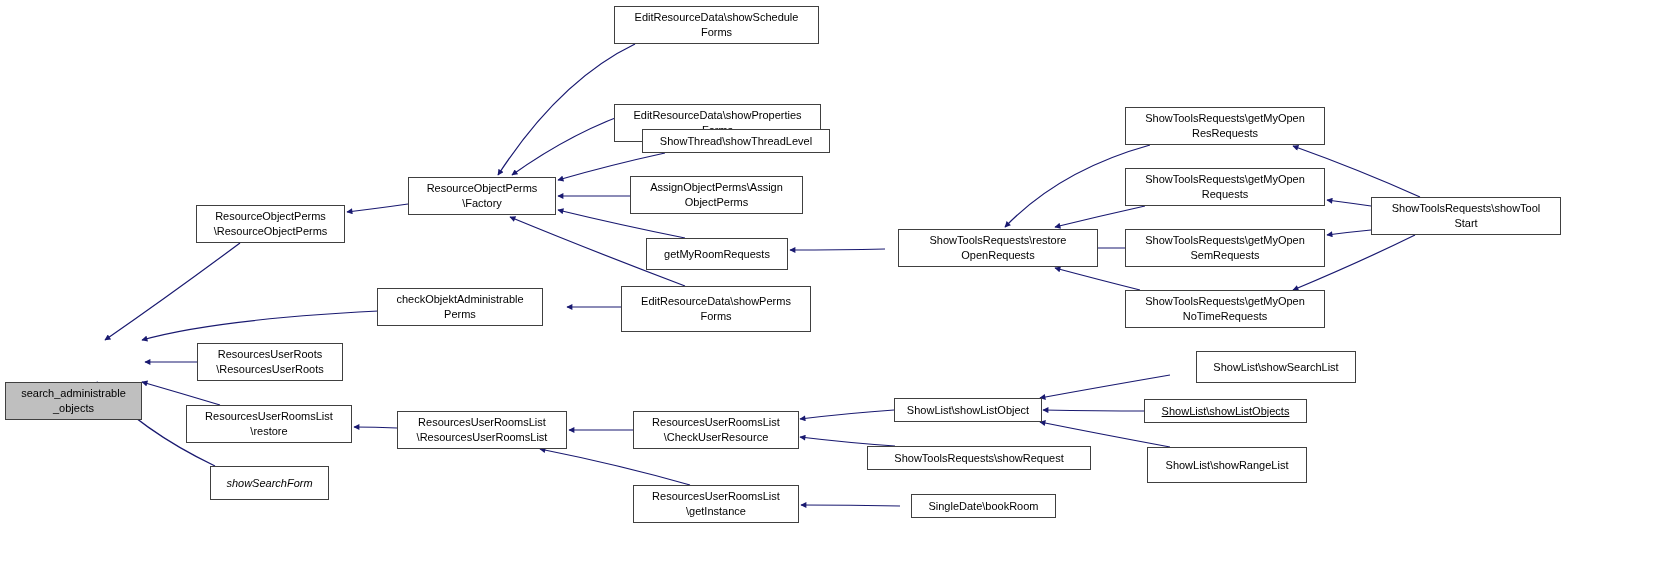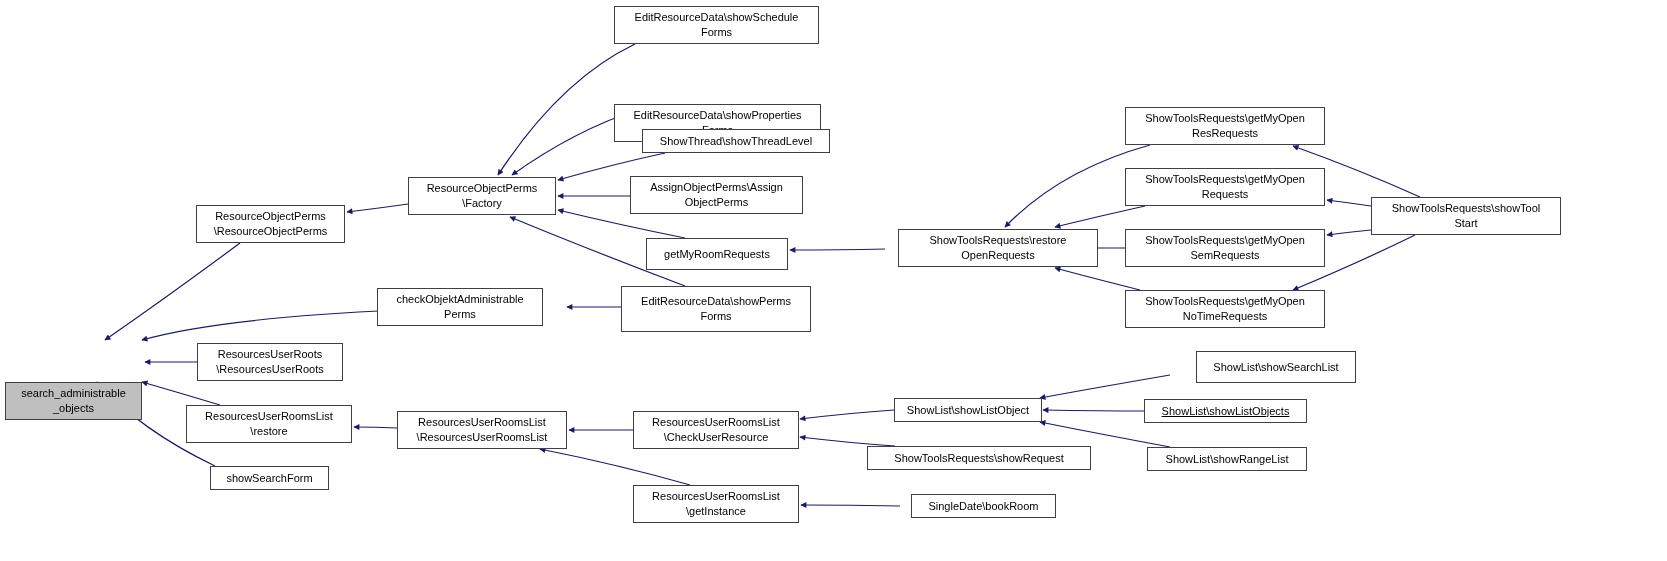--- a/index.html
+++ b/index.html
@@ -84,26 +84,26 @@
     <div class="node" style="left: 1125px; top: 229px; width: 200px; height: 38px;"><span>ShowToolsRequests\getMyOpen
 SemRequests</span></div>
     <div class="node" style="left: 1125px; top: 290px; width: 200px; height: 38px;"><span>ShowToolsRequests\getMyOpen
 NoTimeRequests</span></div>
     <div class="node" style="left: 1371px; top: 197px; width: 190px; height: 38px;"><span>ShowToolsRequests\showTool
 Start</span></div>
     <div class="node" style="left: 197px; top: 343px; width: 146px; height: 38px;"><span>ResourcesUserRoots
 \ResourcesUserRoots</span></div>
     <div class="node" style="left: 186px; top: 405px; width: 166px; height: 38px;"><span>ResourcesUserRoomsList
 \restore</span></div>
-    <div class="node" style="left: 210px; top: 466px; width: 119px; height: 24px;"><span>showSearchForm</span></div>
+    <div class="node" style="left: 210px; top: 466px; width: 119px; height: 34px; font-style: italic;"><span>showSearchForm</span></div>
     <div class="node" style="left: 397px; top: 411px; width: 170px; height: 38px;"><span>ResourcesUserRoomsList
 \ResourcesUserRoomsList</span></div>
     <div class="node" style="left: 633px; top: 411px; width: 166px; height: 38px;"><span>ResourcesUserRoomsList
 \CheckUserResource</span></div>
     <div class="node" style="left: 633px; top: 485px; width: 166px; height: 38px;"><span>ResourcesUserRoomsList
 \getInstance</span></div>
     <div class="node" style="left: 894px; top: 398px; width: 148px; height: 24px;"><span>ShowList\showListObject</span></div>
     <div class="node" style="left: 867px; top: 446px; width: 224px; height: 24px;"><span>ShowToolsRequests\showRequest</span></div>
     <div class="node" style="left: 900px; top: 494px; width: 145px; height: 24px; margin-left: 11px;"><span>SingleDate\bookRoom</span></div>
     <div class="node" style="left: 1196px; top: 351px; width: 160px; height: 32px;"><span>ShowList\showSearchList</span></div>
     <div class="node" style="left: 1144px; top: 399px; width: 163px; height: 24px; text-decoration: underline;"><span>ShowList\showListObjects</span></div>
-    <div class="node" style="left: 1147px; top: 447px; width: 160px; height: 24px;"><span>ShowList\showRangeList</span></div>
+    <div class="node" style="left: 1147px; top: 447px; width: 160px; height: 36px;"><span>ShowList\showRangeList</span></div>
   </div>
 
 </body></html>

